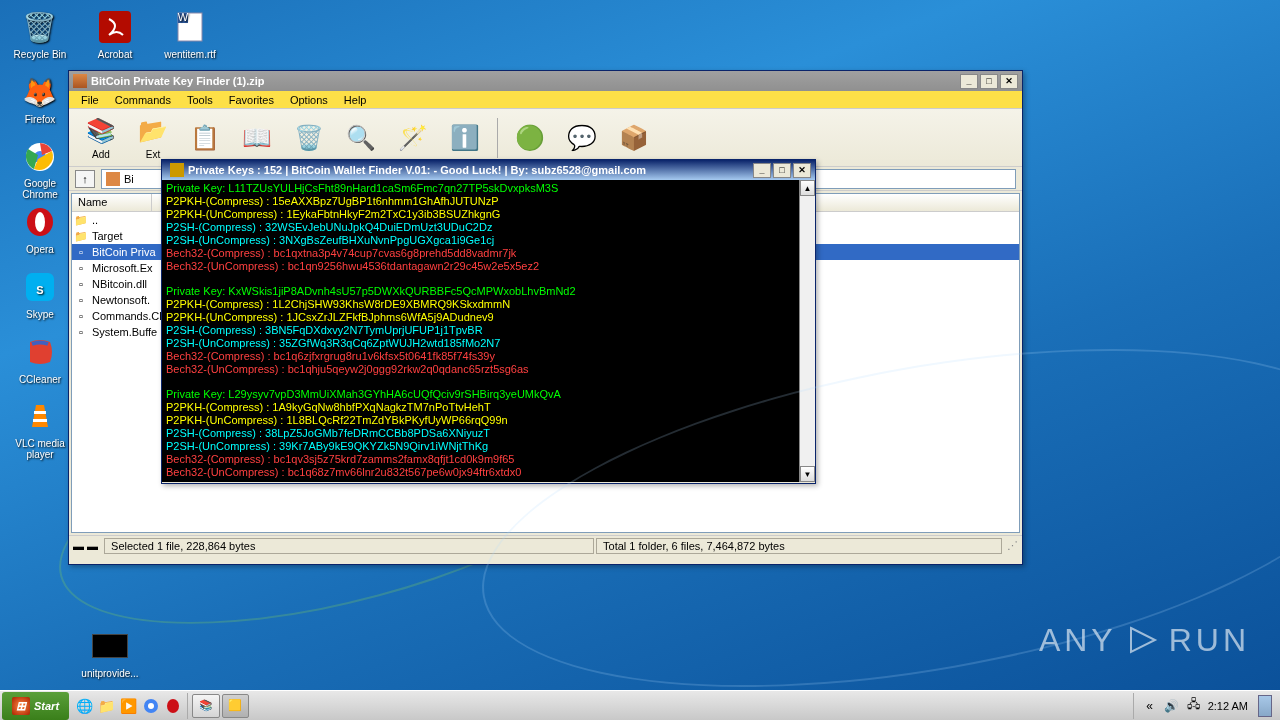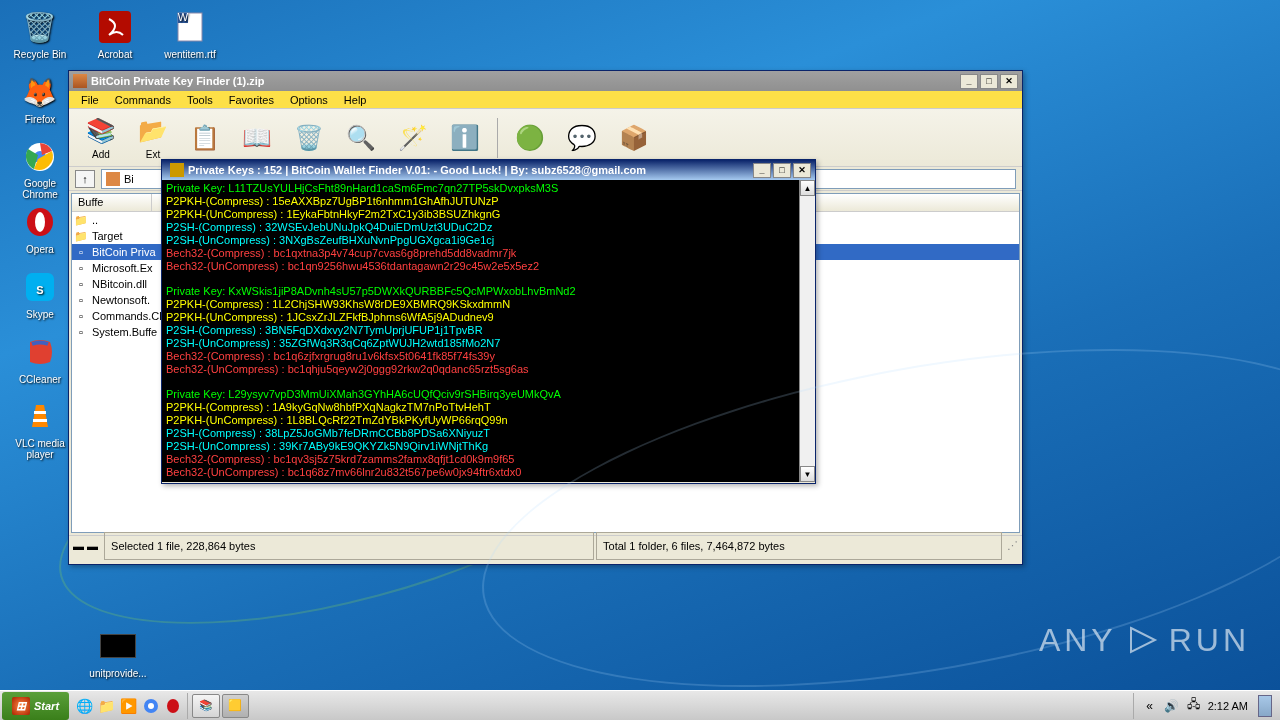--- a/index.html
+++ b/index.html
@@ -40,21 +40,21 @@
 
 .filelist { height:340px; background:#fff; border:1px solid #7f9db9; margin:2px; overflow:auto; }
 .filelist .header { height:18px; background:linear-gradient(#fff,#ece9d8); border-bottom:1px solid #ccc; display:flex; }
 .filelist .header .col { padding:2px 6px; border-right:1px solid #ccc; font-size:11px; }
 .filelist .row { height:16px; display:flex; align-items:center; padding:0 2px; cursor:pointer; }
 .filelist .row.selected { background:#316ac5; color:#fff; }
 .filelist .row .ficon { width:14px; height:14px; margin-right:4px; display:flex; align-items:center; justify-content:center; font-size:11px; }
 .filelist .row.folder .ficon { color:#e8b030; }
 
 .statusbar { height:20px; background:#ece9d8; border-top:1px solid #ccc; display:flex; align-items:center; padding:0 4px; }
-.statusbar .panel { border:1px solid #aca899; padding:1px 6px; height:28px; display:flex; align-items:center; }
+.statusbar .panel { border:1px solid #aca899; padding:1px 6px; height:16px; display:flex; align-items:center; }
 .statusbar .panel.left { width:490px; }
 .statusbar .panel.right { flex:1; margin-left:2px; }
 .statusbar .grip { width:16px; text-align:right; color:#888; }
 
 .win-console { top:159px; left:161px; width:655px; height:325px; }
 .win-console .titlebar { background:linear-gradient(#0a246a,#a6caf0);padding-left:8px; }
 .console-body { position:relative; background:#000; height:302px; display:flex; }
 .console-text { flex:1; padding:2px 4px; font-family:'Courier New',monospace; font-size:11px; line-height:12px; white-space:pre; overflow:hidden; }
 .console-scroll { width:16px; background:#ece9d8; border-left:1px solid #888; display:flex; flex-direction:column; }
 .console-scroll .sbtn { height:16px; background:linear-gradient(#fff,#ddd); border:1px solid #888; display:flex; align-items:center; justify-content:center; font-size:8px; cursor:pointer; }
@@ -73,21 +73,21 @@
 .taskbtn { height:24px; padding:0 6px; background:linear-gradient(#f5f5f5,#d5d5d5); border:1px solid #888; border-radius:2px; display:flex; align-items:center; cursor:pointer; }
 .taskbtn.active { background:linear-gradient(#d0d0d0,#b0b0b0); }
 .tray { display:flex; align-items:center; gap:6px; padding:0 8px; border-left:1px solid #aaa; height:26px; }
 .tray .ticon { width:16px; height:16px; display:flex; align-items:center; justify-content:center; font-size:12px; cursor:pointer; }
 .tray .clock { font-size:11px; }
 .tray .showdesk { width:14px; height:22px; background:linear-gradient(#a8c8e8,#88a8c8); border:1px solid #668; cursor:pointer; margin-left:4px; }
 
 .watermark { position:absolute; right:30px; bottom:60px; color:rgba(255,255,255,0.6); font-size:32px; font-weight:300; letter-spacing:4px; display:flex; align-items:center; pointer-events:none; }
 .watermark svg { margin:0 6px; }
 
-.row2-icons { position:absolute; top:624px; left:5px; display:flex;gap:8px; }
+.row2-icons { position:absolute; top:624px; left:5px; display:flex; }
 </style>
 </head>
 <body>
 
 <div class="desktop">
 
   <div class="col1">
     <div class="dicon">
         <div class="ic">🗑️</div>
         <div class="lbl">Recycle Bin</div>
@@ -240,21 +240,21 @@
     </div>
     <div class="addressbar">
       <div class="upbtn">↑</div>
       <div class="addrfield">
           <div class="aicon"></div>
           <span>Bi</span>
         </div>
     </div>
     <div class="filelist">
       <div class="header">
-        <div class="col" style="width:80px">Buffe</div>
+        <div class="col" style="width:80px">Name</div>
       </div>
       <div id="filelist-rows">
           <div class="row folder">
             <span class="ficon">📁</span>
             <span>..</span>
           </div>
           <div class="row folder">
             <span class="ficon">📁</span>
             <span>Target</span>
           </div>

